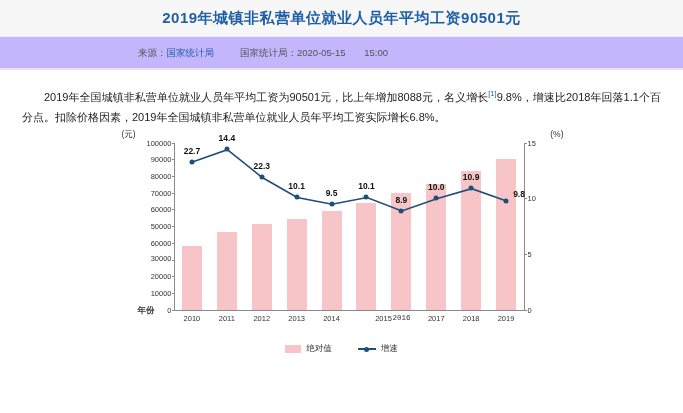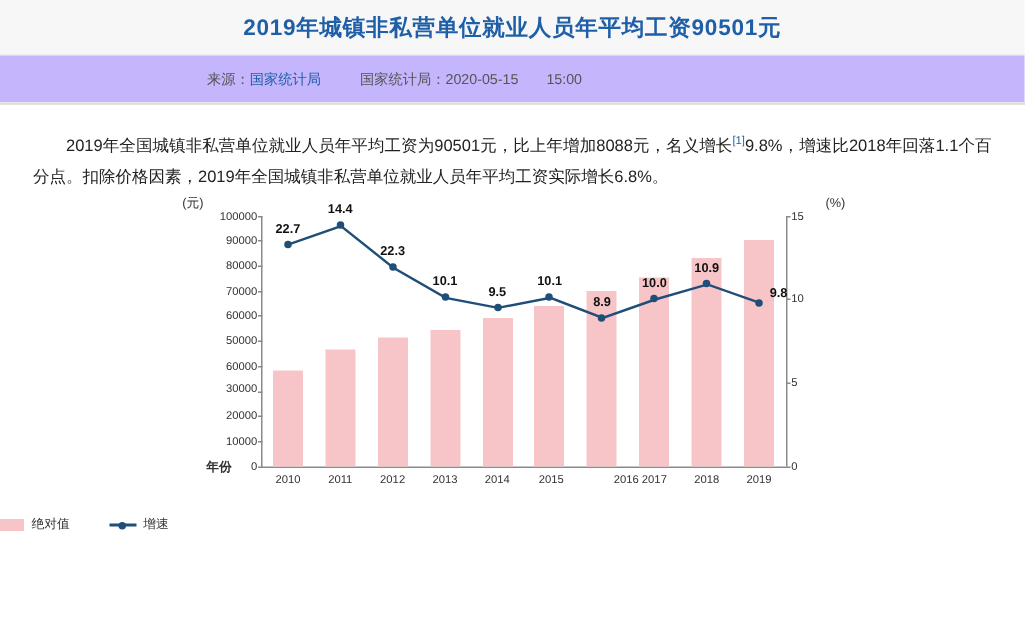--- a/index.html
+++ b/index.html
@@ -111,21 +111,21 @@
   }
   .dot {
     position:absolute; width:5px; height:5px; background:#1f4e79; border-radius:50%;
     transform:translate(-50%,-50%);
   }
   .dlabel {
     position:absolute; font-size:8.5px; color:#111; font-weight:bold;
     transform:translate(-50%,-100%); white-space:nowrap;text-align:center;
   }
   .legend {
-    display:flex; justify-content:flex-start; align-items:center; gap:26px;
+    display:flex; justify-content:center; align-items:center; gap:26px;
     margin-top:10px; font-size:8.5px; color:#333;
   }
   .legend .item { display:flex; align-items:center; gap:5px; }
   .swatch-bar { width:16px; height:8px; background:#f7c5c8; display:inline-block; }
   .swatch-line { width:18px; height:0; border-top:2px solid #1f4e79; display:inline-block; position:relative; }
   .swatch-line:after {
     content:""; position:absolute; left:6px; top:-3px;
     width:5px; height:5px; background:#1f4e79; border-radius:50%;
   }
   .sidebar-rule { position:absolute; left:0; top:68px; width:100%; height:1px; background:#e8e8e8; }
@@ -197,23 +197,23 @@
           <div class="xlab" style="left: 17.45px;">2010</div>
           <div class="bar" style="height: 78.156px; left: 42.35px; background: rgb(247, 197, 200);"></div>
           <div class="xlab" style="left: 52.35px;">2011</div>
           <div class="bar" style="height: 86.005px; left: 77.25px; background: rgb(247, 197, 200);"></div>
           <div class="xlab" style="left: 87.25px;">2012</div>
           <div class="bar" style="height: 90.848px; left: 112.15px; background: rgb(247, 197, 200);"></div>
           <div class="xlab" style="left: 122.15px;">2013</div>
           <div class="bar" style="height: 98.864px; left: 147.05px; background: rgb(247, 197, 200);"></div>
           <div class="xlab" style="left: 157.05px;">2014</div>
           <div class="bar" style="height: 106.713px; left: 181.95px; background: rgb(247, 197, 200);"></div>
-          <div class="xlab" style="left: 193px;">2015</div>
+          <div class="xlab" style="left: 209px;">2015</div>
           <div class="bar" style="height: 116.733px; left: 216.85px; background: rgb(247, 197, 200);"></div>
-          <div class="xlab" style="left: 243px;">2016</div>
+          <div class="xlab" style="left: 227px; font-family: Liberation Mono, monospace;">2016</div>
           <div class="bar" style="height: 125.918px; left: 251.75px; background: rgb(247, 197, 200);"></div>
           <div class="xlab" style="left: 261.75px;">2017</div>
           <div class="bar" style="height: 138.61px; left: 286.65px; background: rgb(247, 197, 200);"></div>
           <div class="xlab" style="left: 296.65px;">2018</div>
           <div class="bar" style="height: 151.137px; left: 321.55px; background: rgb(247, 197, 200);"></div>
           <div class="xlab" style="left: 331.55px;">2019</div>
           <svg width="349" height="167" style="position: absolute; left: 0px; top: 0px;">
             <polyline points="17.45,18.926666666666648 52.349999999999994,6.679999999999978 87.25,34.51333333333332 122.14999999999999,54.55333333333333 157.04999999999998,61.233333333333334 191.95,54.55333333333333 226.85,67.91333333333333 261.75,55.66666666666667 296.65,45.64666666666666 331.55,57.89333333333332" fill="none" stroke="#1f4e79" stroke-width="1.6"></polyline>
           </svg>
           <div class="dot" style="left: 17.45px; top: 18.9267px; background: rgb(31, 78, 121);"></div>

